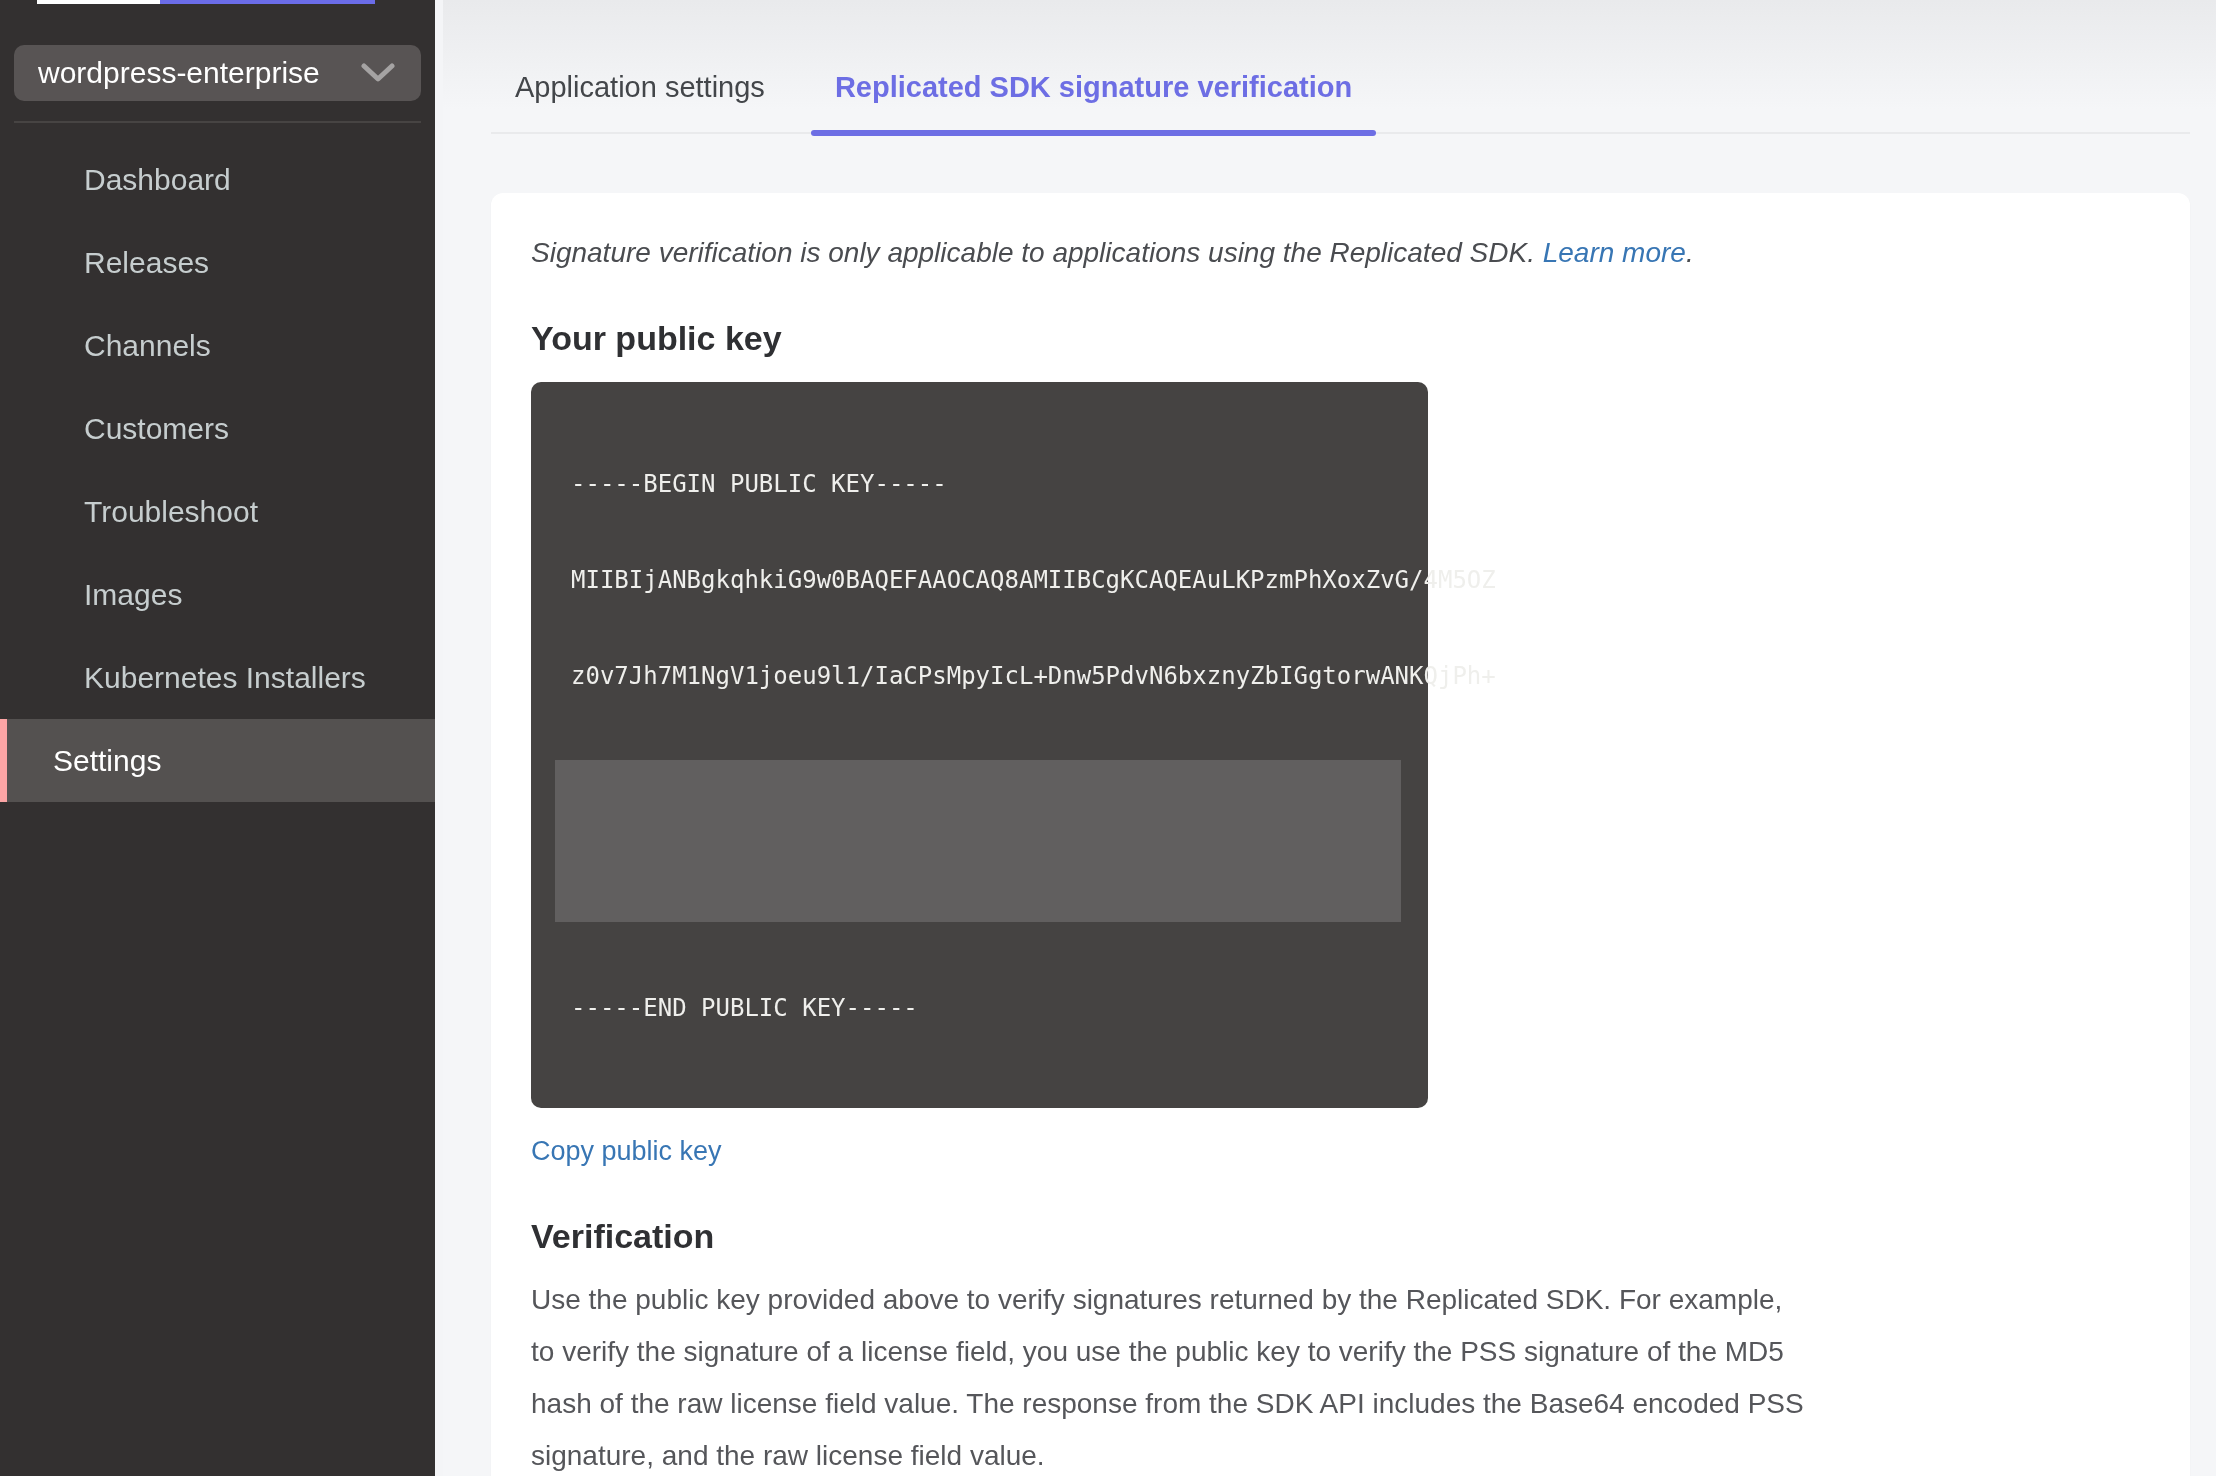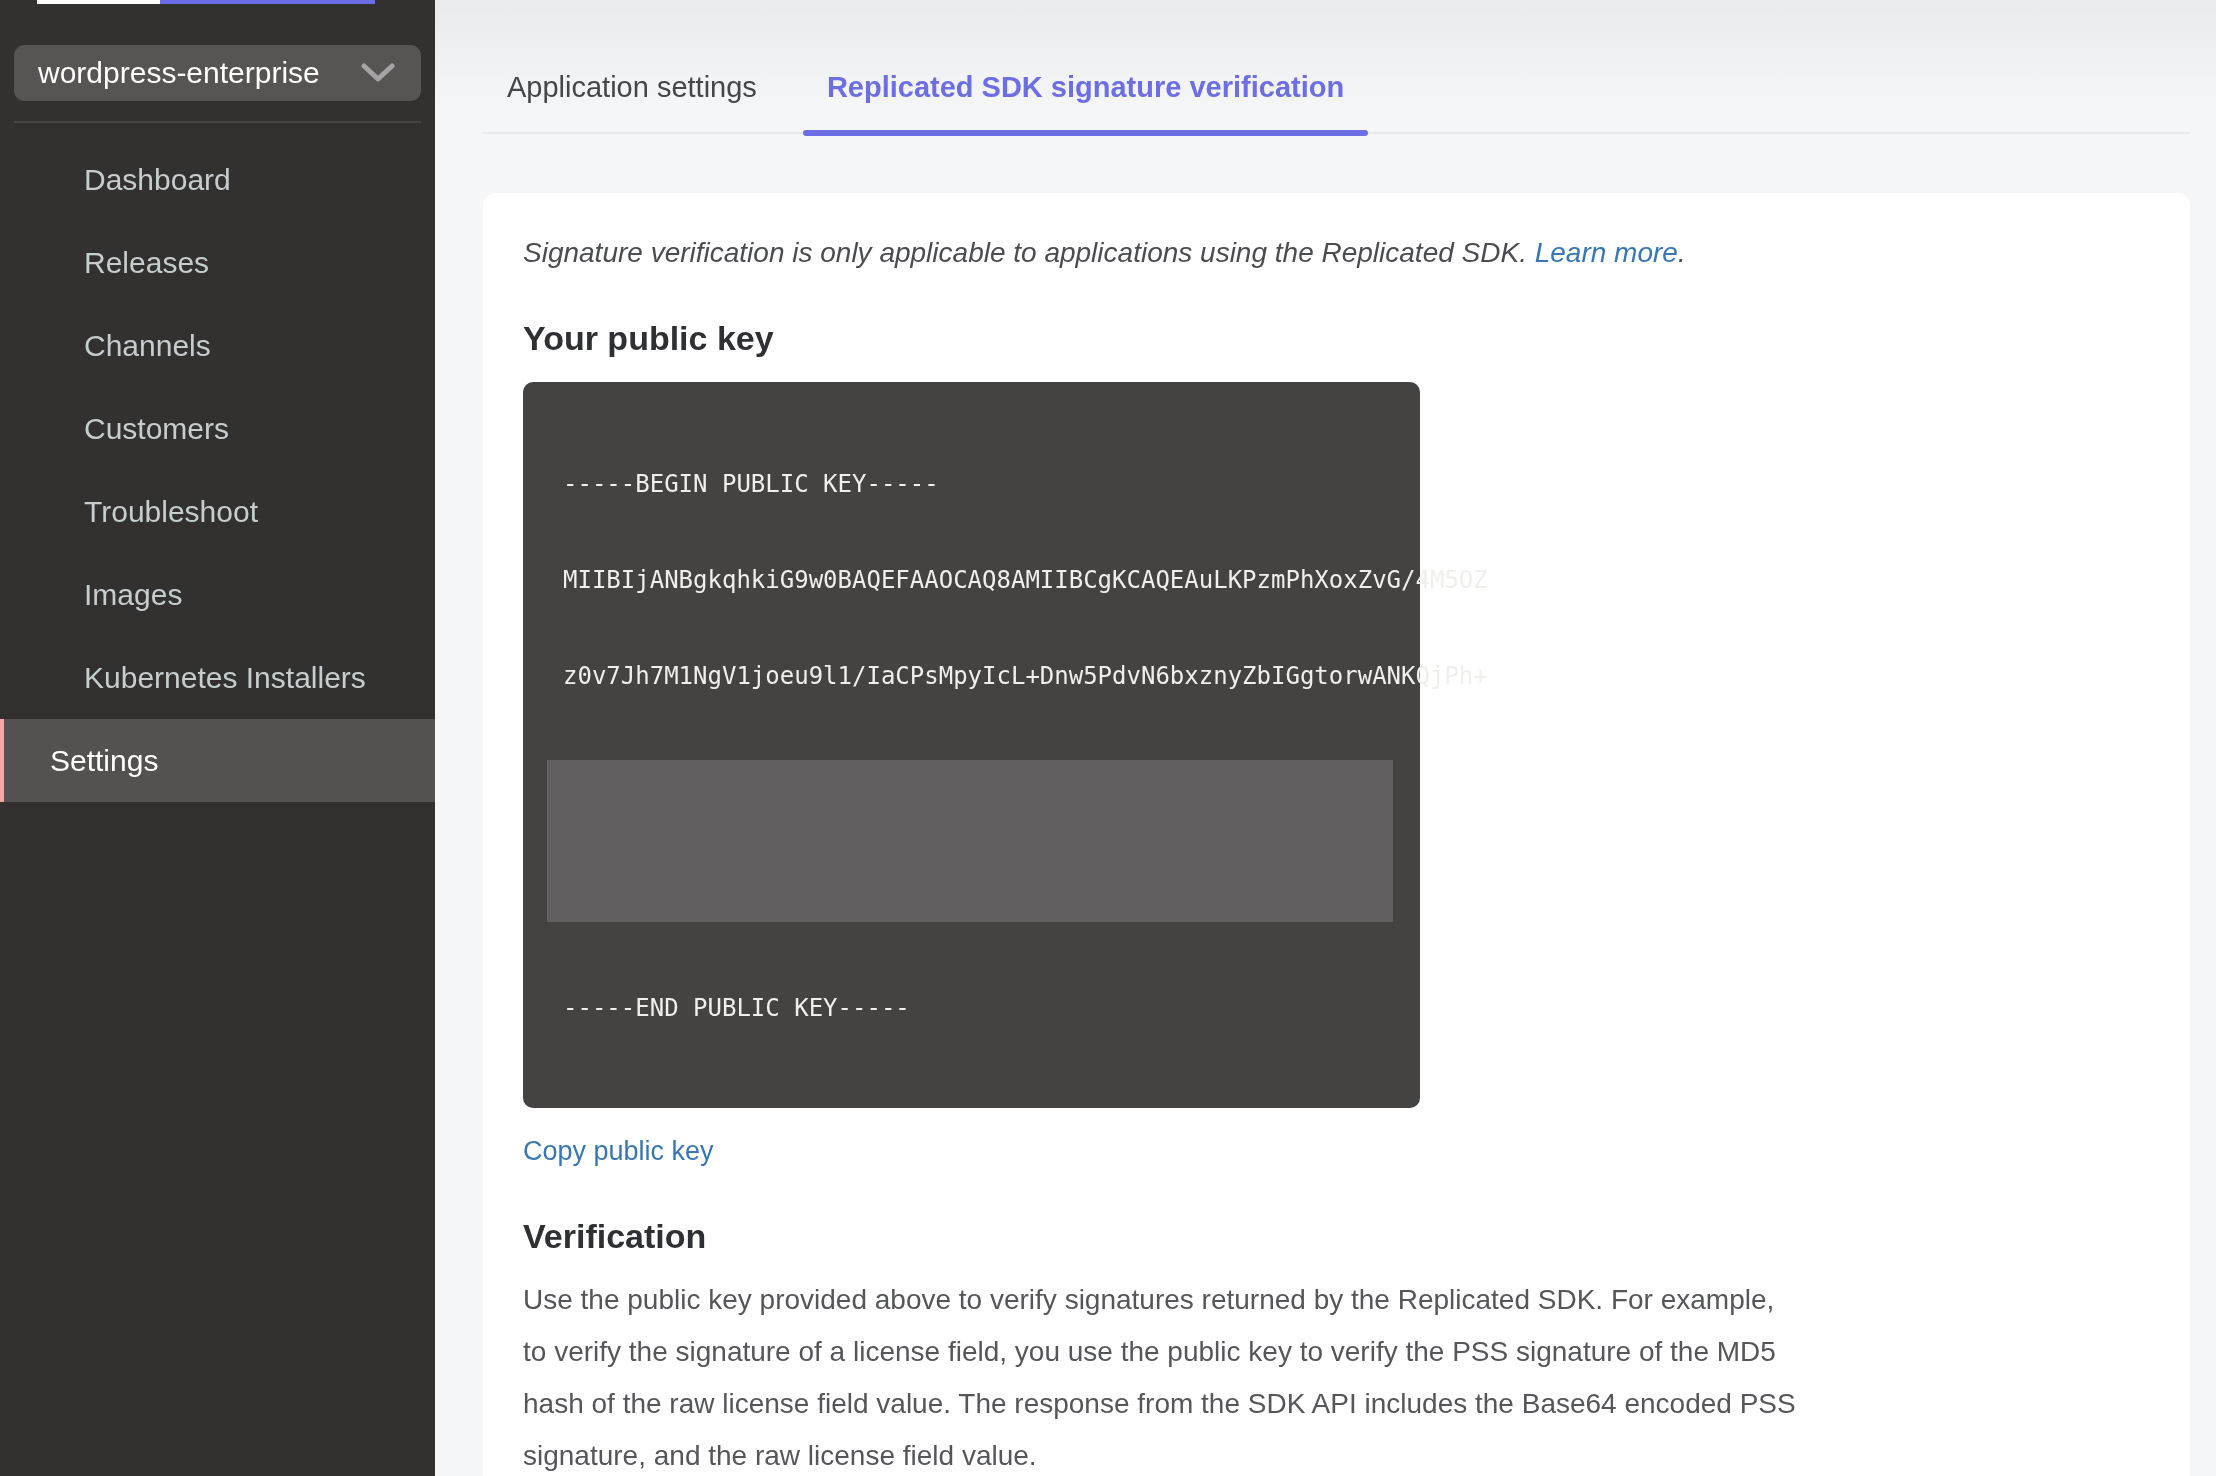--- a/index.html
+++ b/index.html
@@ -40,30 +40,31 @@
     display: flex;
     align-items: center;
     padding-left: 84px;
     font-size: 30px;
     color: #c6cdce;
     cursor: pointer;
   }
   .nav-item.selected {
     background: #545150;
     color: #ffffff;
-    border-left: 4px solid #fca5a5;
+    border-left: 7px solid #fca5a5;
     padding-left: 46px;
   }
 
   
   .main {
     flex: 1;
     height: 100%;
     background: linear-gradient(180deg, #e9eaec 0px, #f5f6f8 110px);
     overflow: hidden;
+    margin-left: 8px;
   }
   .tabbar {
     margin: 0 26px 0 48px;
     padding-top: 71px;
     display: flex;
     gap: 22px;
     border-bottom: 2px solid #e9eaec;
   }
   .tab {
     position: relative;

